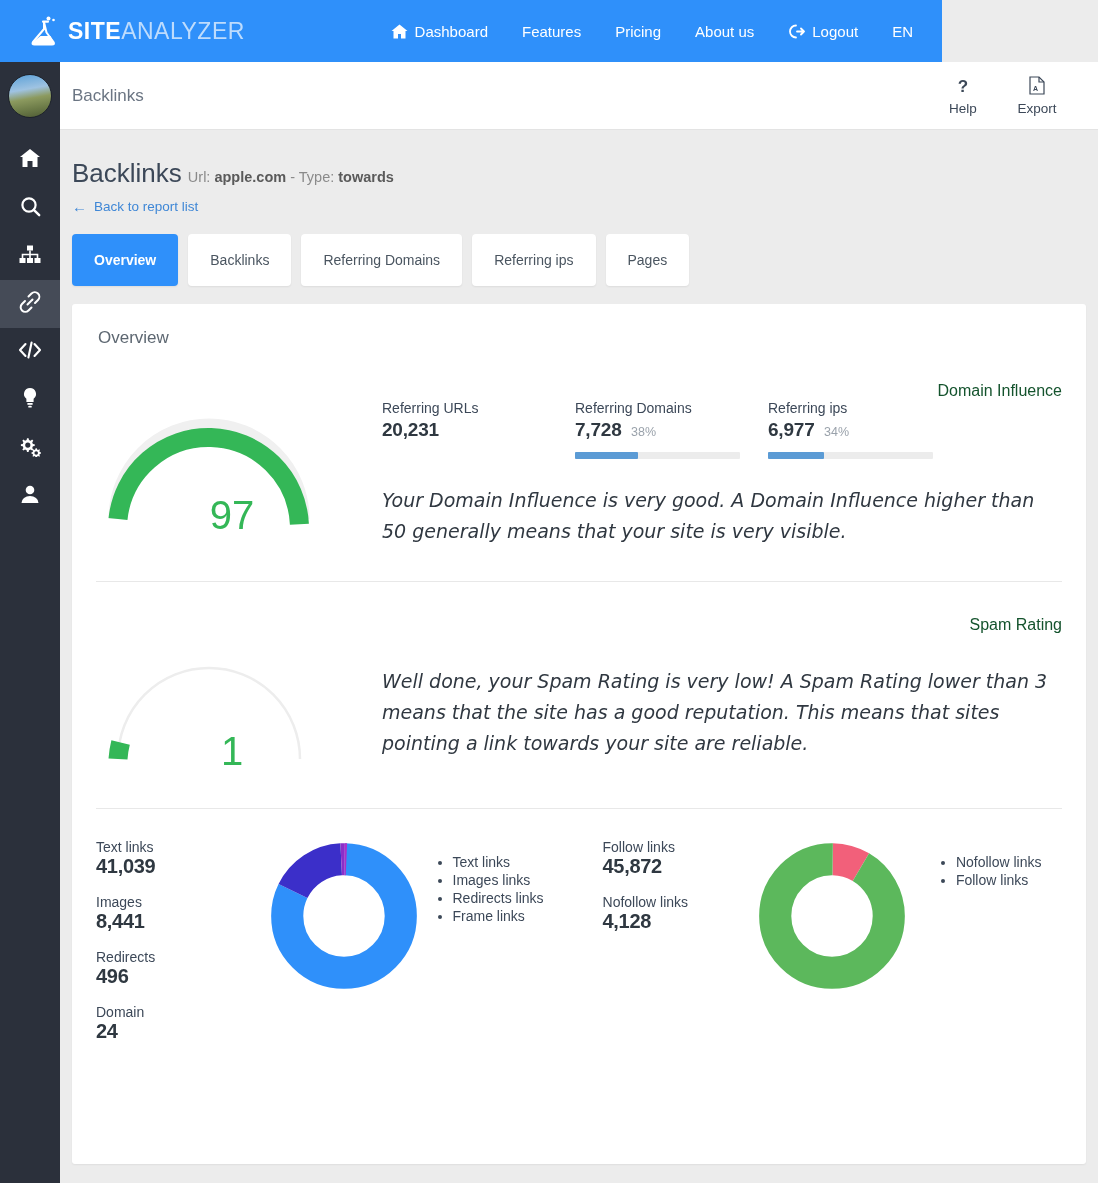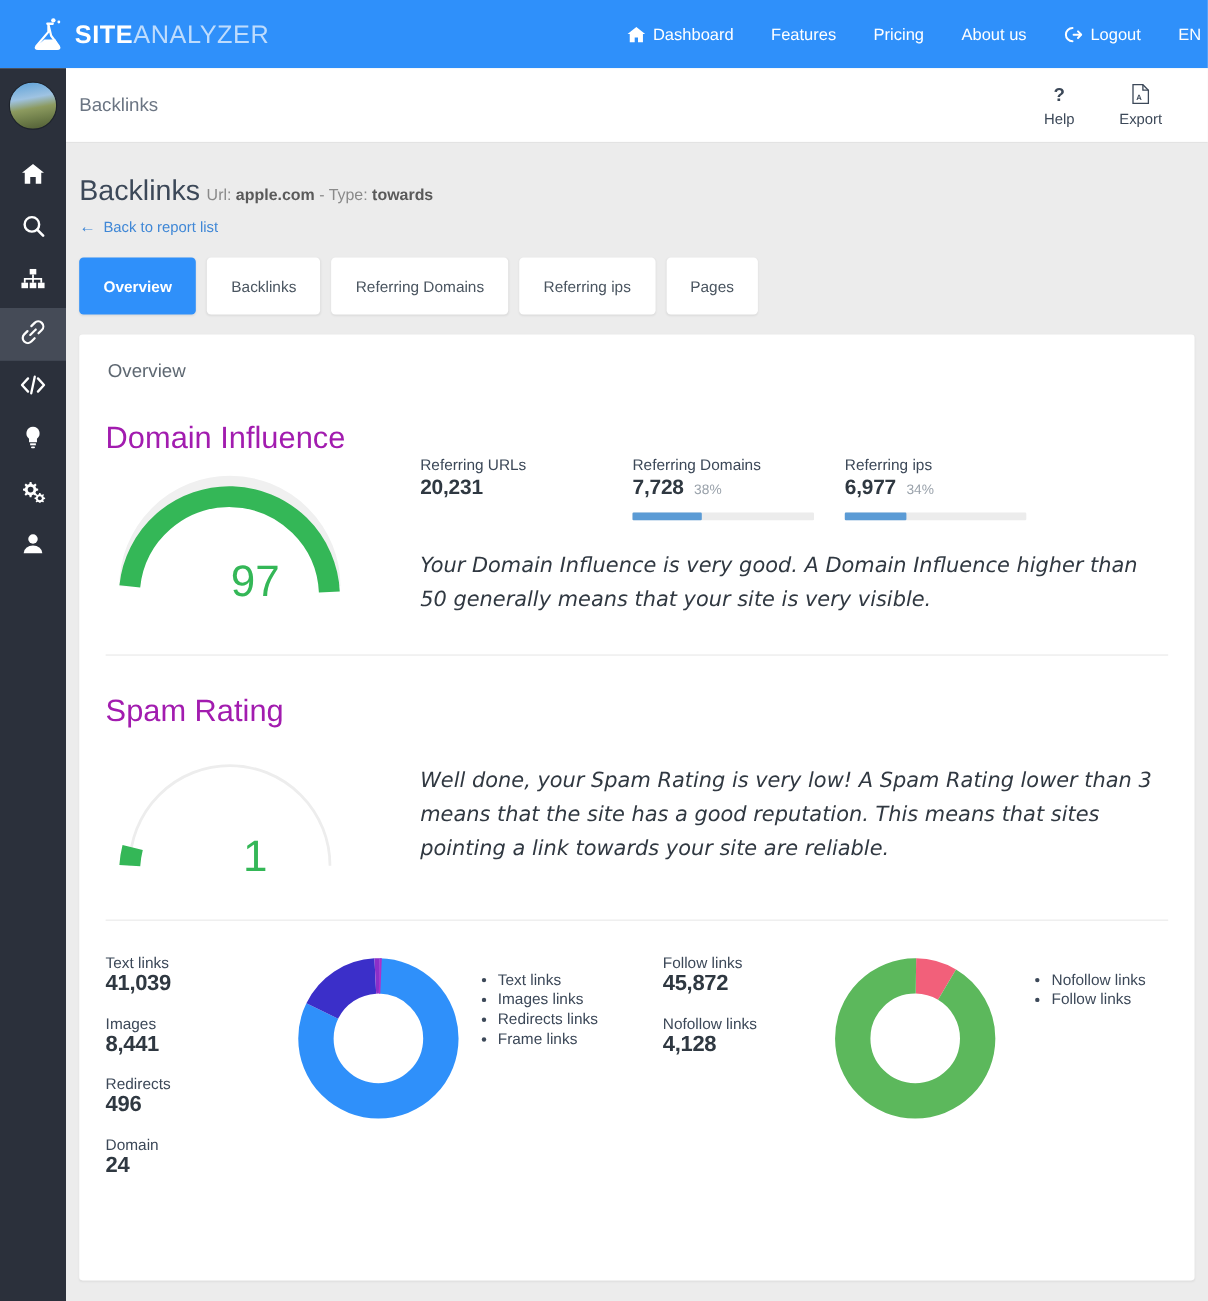--- a/index.html
+++ b/index.html
@@ -5,29 +5,29 @@
   * { box-sizing: border-box; margin: 0; padding: 0; }
   html, body {
     width: 1098px; height: 1183px;
     background: #ececec;
     font-family: "Liberation Sans", sans-serif;
     color: #3c4858;
     overflow: hidden;
   }
   
   .topbar {
-    position: absolute; top: 0; left: 0; width: 1098px; height: 62px;
+    position: absolute; top: 0; left: 0; width: 942px; height: 62px;
     background: #2f90fa; display: flex; align-items: center;
   }
   .brand { display: flex; align-items: center; margin-left: 28px; }
   .flask { width: 34px; height: 34px; position: relative; }
   .brand-text { font-size: 23px; letter-spacing: .5px; margin-left: 6px; }
   .brand-site { color: #ffffff; font-weight: bold; }
   .brand-analyzer { color: #bedcfd; font-weight: normal; }
-  .topnav { display: flex; align-items: center; margin-left: auto; margin-right: 6px; }
+  .topnav { display: flex; align-items: center; margin-left: auto; margin-right: 29px; }
   .topnav a {
     color: #ffffff; font-size: 15px; text-decoration: none;
     margin-left: 34px; display: flex; align-items: center; white-space: nowrap;
   }
   .topnav a .ti { margin-right: 7px; display: inline-flex; }
   
   .sidebar {
     position: absolute; top: 62px; left: 0; width: 60px; height: 1121px;
     background: #2b303b;
   }
@@ -76,21 +76,21 @@
     box-shadow: 0 1px 2px rgba(0,0,0,.07);
   }
   .tab.active { background: #2f90fa; color: #ffffff; font-weight: bold; }
   
   .card {
     background: #ffffff; margin: 18px 12px 0 12px; border-radius: 3px;
     padding: 24px 24px 30px 24px; min-height: 860px;
     box-shadow: 0 1px 2px rgba(0,0,0,.06);
   }
   .card-h { font-size: 17px; color: #5d6771; font-weight: normal; padding-left: 2px; }
-  .sec-title { font-size: 28px; font-weight: normal; color: #a21caf; margin: 34px 0 0 0; }
+  .sec-title { font-size: 16px; font-weight: normal; color: #14532d; margin: 34px 0 0 0; text-align: right; }
   .hr { border-top: 1px solid #e8e8e8; margin: 34px 0 0 0; }
   
   .gauge-row { display: flex; }
   .gauge-wrap { width: 272px; position: relative; height: 120px; margin-top: 14px; }
   .gauge-val {
     position: absolute; width: 100%; text-align: center; bottom: -4px;
     font-size: 40px; color: #34b757;
   }
   .stats-col { flex: 1; padding-left: 14px; }
   .stats { display: flex; }

